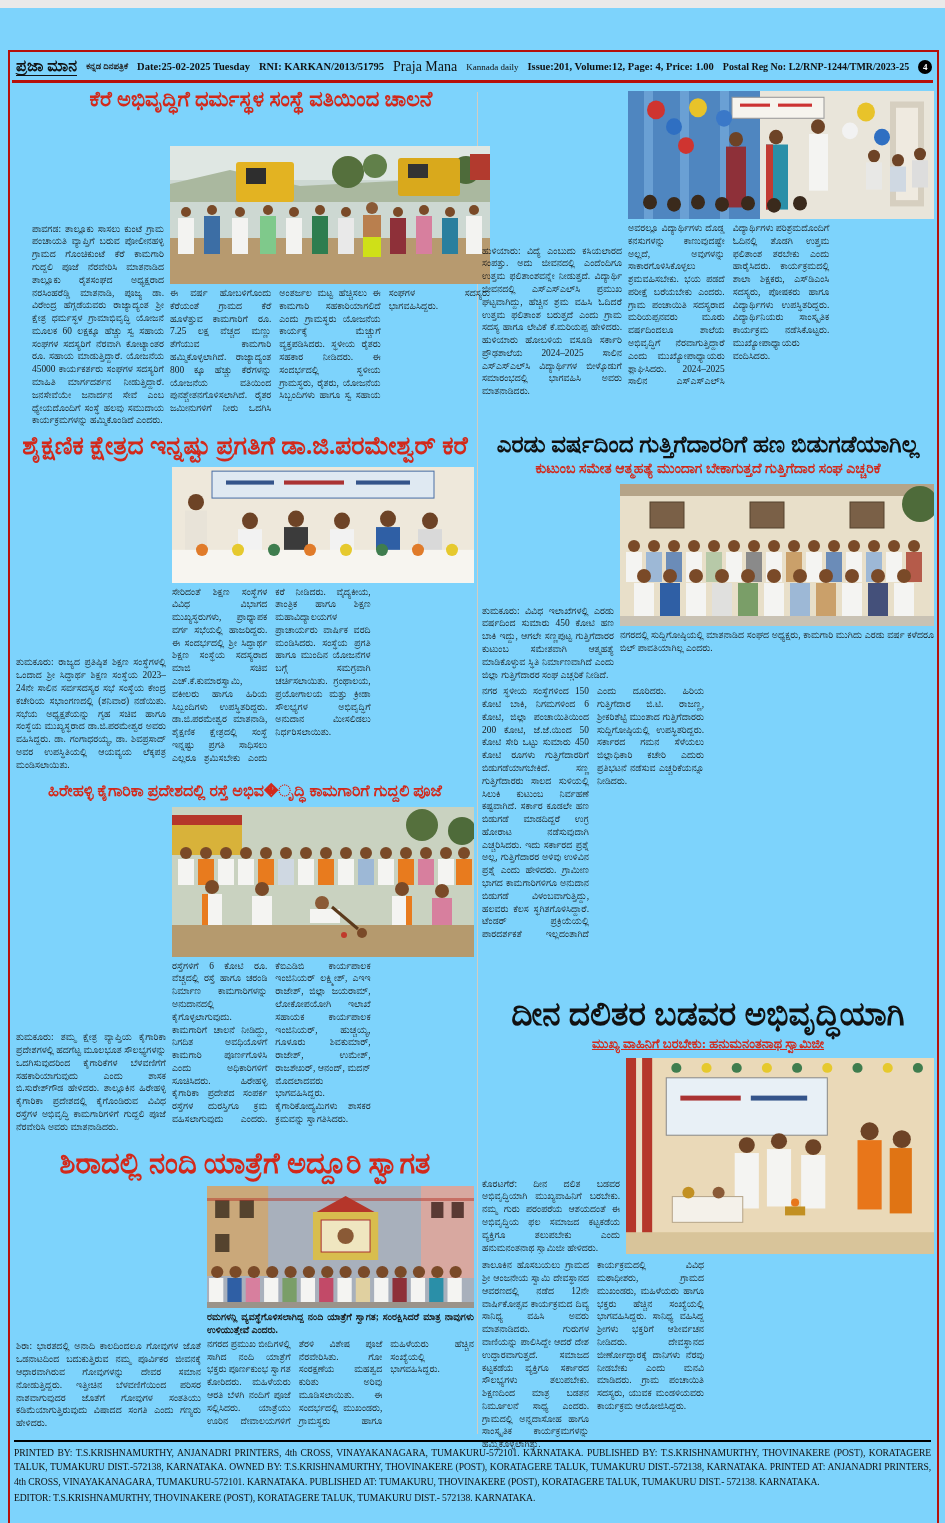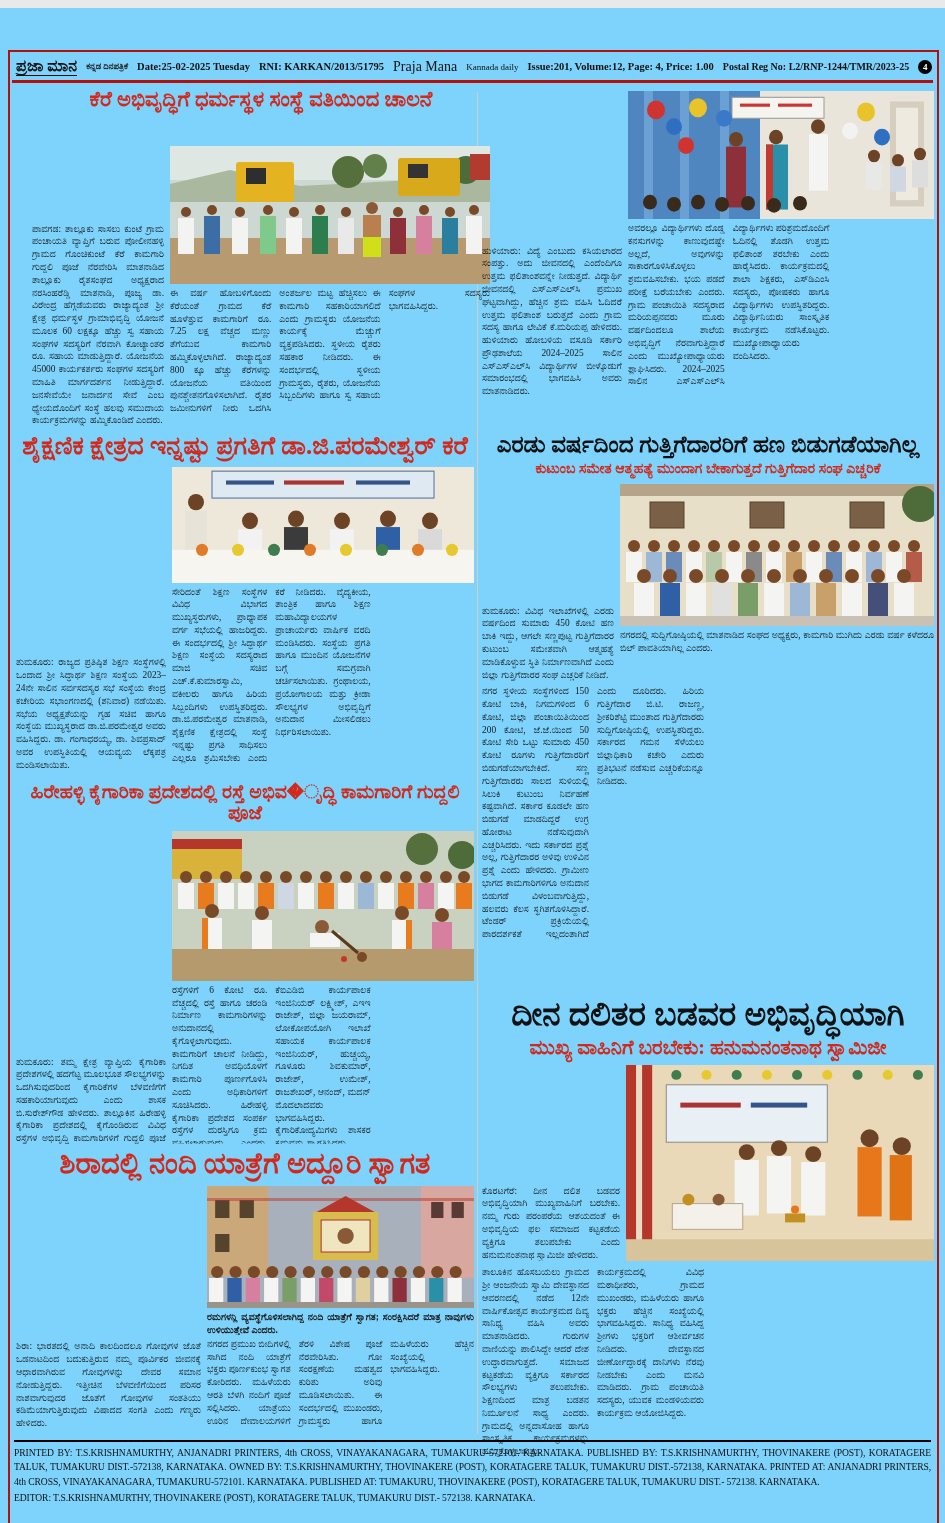--- a/index.html
+++ b/index.html
@@ -270,21 +270,21 @@
             <rect y="132" width="314" height="10" fill="#c9c2b4"></rect>
           </svg>
         </div>
         <div class="bt" style="height:52px;">ನಗರದಲ್ಲಿ ಸುದ್ದಿಗೋಷ್ಠಿಯಲ್ಲಿ ಮಾತನಾಡಿದ ಸಂಘದ ಅಧ್ಯಕ್ಷರು, ಕಾಮಗಾರಿ ಮುಗಿದು ಎರಡು ವರ್ಷ ಕಳೆದರೂ ಬಿಲ್ ಪಾವತಿಯಾಗಿಲ್ಲ ಎಂದರು.</div>
       </div>
     </div>
     <div class="bt cols4" style="height:258px;margin-top:4px;">ನಗರ ಸ್ಥಳೀಯ ಸಂಸ್ಥೆಗಳಿಂದ 150 ಕೋಟಿ ಬಾಕಿ, ನಿಗಮಗಳಿಂದ 6 ಕೋಟಿ, ಜಿಲ್ಲಾ ಪಂಚಾಯಿತಿಯಿಂದ 200 ಕೋಟಿ, ಜೆ.ಜೆ.ಯಿಂದ 50 ಕೋಟಿ ಸೇರಿ ಒಟ್ಟು ಸುಮಾರು 450 ಕೋಟಿ ರೂಗಳು ಗುತ್ತಿಗೆದಾರರಿಗೆ ಬಿಡುಗಡೆಯಾಗಬೇಕಿದೆ. ಸಣ್ಣ ಗುತ್ತಿಗೆದಾರರು ಸಾಲದ ಸುಳಿಯಲ್ಲಿ ಸಿಲುಕಿ ಕುಟುಂಬ ನಿರ್ವಹಣೆ ಕಷ್ಟವಾಗಿದೆ. ಸರ್ಕಾರ ಕೂಡಲೇ ಹಣ ಬಿಡುಗಡೆ ಮಾಡದಿದ್ದರೆ ಉಗ್ರ ಹೋರಾಟ ನಡೆಸುವುದಾಗಿ ಎಚ್ಚರಿಸಿದರು. ಇದು ಸರ್ಕಾರದ ಪ್ರಶ್ನೆ ಅಲ್ಲ, ಗುತ್ತಿಗೆದಾರರ ಅಳಿವು ಉಳಿವಿನ ಪ್ರಶ್ನೆ ಎಂದು ಹೇಳಿದರು. ಗ್ರಾಮೀಣ ಭಾಗದ ಕಾಮಗಾರಿಗಳಿಗೂ ಅನುದಾನ ಬಿಡುಗಡೆ ವಿಳಂಬವಾಗುತ್ತಿದ್ದು, ಹಲವರು ಕೆಲಸ ಸ್ಥಗಿತಗೊಳಿಸಿದ್ದಾರೆ. ಟೆಂಡರ್ ಪ್ರಕ್ರಿಯೆಯಲ್ಲಿ ಪಾರದರ್ಶಕತೆ ಇಲ್ಲದಂತಾಗಿದೆ ಎಂದು ದೂರಿದರು. ಹಿರಿಯ ಗುತ್ತಿಗೆದಾರ ಜಿ.ಟಿ. ರಾಜಣ್ಣ, ಶ್ರೀಕರಿಶೆಟ್ಟಿ ಮುಂತಾದ ಗುತ್ತಿಗೆದಾರರು ಸುದ್ದಿಗೋಷ್ಠಿಯಲ್ಲಿ ಉಪಸ್ಥಿತರಿದ್ದರು. ಸರ್ಕಾರದ ಗಮನ ಸೆಳೆಯಲು ಜಿಲ್ಲಾಧಿಕಾರಿ ಕಚೇರಿ ಎದುರು ಪ್ರತಿಭಟನೆ ನಡೆಸುವ ಎಚ್ಚರಿಕೆಯನ್ನೂ ನೀಡಿದರು.</div>
   </section>
 
   <section class="art" style="left:16px;top:774px;width:458px;height:362px;">
-    <h2 class="hl red" style="font-size:19px;">ಹಿರೇಹಳ್ಳಿ ಕೈಗಾರಿಕಾ ಪ್ರದೇಶದಲ್ಲಿ ರಸ್ತೆ ಅಭಿವ�ೃದ್ಧಿ ಕಾಮಗಾರಿಗೆ ಗುದ್ದಲಿ ಪೂಜೆ</h2>
+    <h2 class="hl red" style="font-size:16px;">ಹಿರೇಹಳ್ಳಿ ಕೈಗಾರಿಕಾ ಪ್ರದೇಶದಲ್ಲಿ ರಸ್ತೆ ಅಭಿವ�ೃದ್ಧಿ ಕಾಮಗಾರಿಗೆ ಗುದ್ದಲಿ ಪೂಜೆ</h2>
     <div class="row" style="height:330px;">
       <div class="lead bt" style="width:150px;">ತುಮಕೂರು: ತಮ್ಮ ಕ್ಷೇತ್ರ ವ್ಯಾಪ್ತಿಯ ಕೈಗಾರಿಕಾ ಪ್ರದೇಶಗಳಲ್ಲಿ ಹದಗೆಟ್ಟ ಮೂಲಭೂತ ಸೌಲಭ್ಯಗಳನ್ನು ಒದಗಿಸುವುದರಿಂದ ಕೈಗಾರಿಕೆಗಳ ಬೆಳವಣಿಗೆಗೆ ಸಹಕಾರಿಯಾಗುವುದು ಎಂದು ಶಾಸಕ ಬಿ.ಸುರೇಶ್‌ಗೌಡ ಹೇಳಿದರು. ತಾಲ್ಲೂಕಿನ ಹಿರೇಹಳ್ಳಿ ಕೈಗಾರಿಕಾ ಪ್ರದೇಶದಲ್ಲಿ ಕೈಗೊಂಡಿರುವ ವಿವಿಧ ರಸ್ತೆಗಳ ಅಭಿವೃದ್ಧಿ ಕಾಮಗಾರಿಗಳಿಗೆ ಗುದ್ದಲಿ ಪೂಜೆ ನೆರವೇರಿಸಿ ಅವರು ಮಾತನಾಡಿದರು.</div>
       <div class="stack">
         <div class="photo" style="height:150px;">
           <svg viewBox="0 0 302 150" preserveAspectRatio="none" aria-hidden="true">
             <rect width="302" height="150" fill="#c9d2c0"></rect>
             <rect x="0" y="8" width="70" height="40" fill="#d8b23a"></rect>
               <rect x="0" y="8" width="70" height="10" fill="#b5362a"></rect>
             <circle cx="250" cy="18" r="16" fill="#55703d"></circle>
               <circle cx="290" cy="24" r="14" fill="#4e6b3a"></circle>
@@ -336,21 +336,21 @@
               <circle cx="172" cy="128" r="3" fill="#c0392b"></circle>
           </svg>
         </div>
         <div class="bt cols3" style="height:174px;">ರಸ್ತೆಗಳಿಗೆ 6 ಕೋಟಿ ರೂ. ವೆಚ್ಚದಲ್ಲಿ ರಸ್ತೆ ಹಾಗೂ ಚರಂಡಿ ನಿರ್ಮಾಣ ಕಾಮಗಾರಿಗಳನ್ನು ಅನುದಾನದಲ್ಲಿ ಕೈಗೊಳ್ಳಲಾಗುವುದು. ಕಾಮಗಾರಿಗೆ ಚಾಲನೆ ನೀಡಿದ್ದು, ನಿಗದಿತ ಅವಧಿಯೊಳಗೆ ಕಾಮಗಾರಿ ಪೂರ್ಣಗೊಳಿಸಿ ಎಂದು ಅಧಿಕಾರಿಗಳಿಗೆ ಸೂಚಿಸಿದರು. ಹಿರೇಹಳ್ಳಿ ಕೈಗಾರಿಕಾ ಪ್ರದೇಶದ ಸಂಪರ್ಕ ರಸ್ತೆಗಳ ದುರಸ್ತಿಗೂ ಕ್ರಮ ವಹಿಸಲಾಗುವುದು ಎಂದರು. ಕೆಐಎಡಿಬಿ ಕಾರ್ಯಪಾಲಕ ಇಂಜಿನಿಯರ್ ಲಕ್ಷ್ಮೀಶ್, ಎಇಇ ರಾಜೇಶ್, ಜಿಲ್ಲಾ ಜಯರಾಮ್, ಲೋಕೋಪಯೋಗಿ ಇಲಾಖೆ ಸಹಾಯಕ ಕಾರ್ಯಪಾಲಕ ಇಂಜಿನಿಯರ್, ಹುಚ್ಚಯ್ಯ, ಗೂಳೂರು ಶಿವಕುಮಾರ್, ರಾಜೇಶ್, ಉಮೇಶ್, ರಾಜಶೇಖರ್, ಆನಂದ್, ಮದನ್ ಮೊದಲಾದವರು ಭಾಗವಹಿಸಿದ್ದರು. ಕೈಗಾರಿಕೋದ್ಯಮಿಗಳು ಶಾಸಕರ ಕ್ರಮವನ್ನು ಸ್ವಾಗತಿಸಿದರು.</div>
       </div>
     </div>
   </section>
 
   <section class="art" style="left:482px;top:988px;width:452px;height:480px;">
     <h2 class="hl" style="font-size:33px;">ದೀನ ದಲಿತರ ಬಡವರ ಅಭಿವೃದ್ಧಿಯಾಗಿ</h2>
-    <p class="sub red" style="font-size:20px;">ಮುಖ್ಯ ವಾಹಿನಿಗೆ ಬರಬೇಕು: ಹನುಮನಂತನಾಥ ಸ್ವಾಮಿಜೀ</p>
+    <p class="sub red" style="font-size:13px;text-decoration:underline;">ಮುಖ್ಯ ವಾಹಿನಿಗೆ ಬರಬೇಕು: ಹನುಮನಂತನಾಥ ಸ್ವಾಮಿಜೀ</p>
     <div class="row" style="height:198px;">
       <div class="lead bt" style="width:138px;">ಕೊರಟಗೆರೆ: ದೀನ ದಲಿತ ಬಡವರ ಅಭಿವೃದ್ಧಿಯಾಗಿ ಮುಖ್ಯವಾಹಿನಿಗೆ ಬರಬೇಕು. ನಮ್ಮ ಗುರು ಪರಂಪರೆಯ ಆಶಯದಂತೆ ಈ ಅಭಿವೃದ್ಧಿಯ ಫಲ ಸಮಾಜದ ಕಟ್ಟಕಡೆಯ ವ್ಯಕ್ತಿಗೂ ತಲುಪಬೇಕು ಎಂದು ಹನುಮನಂತನಾಥ ಸ್ವಾಮಿಜೀ ಹೇಳಿದರು.</div>
       <div class="stack">
         <div class="photo" style="height:196px;">
           <svg viewBox="0 0 306 198" preserveAspectRatio="none" aria-hidden="true">
             <rect width="306" height="198" fill="#ead9b8"></rect>
             <rect width="26" height="198" fill="#b5362a"></rect>
               <rect x="10" width="6" height="198" fill="#e8ddc4"></rect>
             <circle cx="50" cy="10" r="5" fill="#3f7d4e"></circle>
               <circle cx="80" cy="10" r="5" fill="#e6c92e"></circle>

